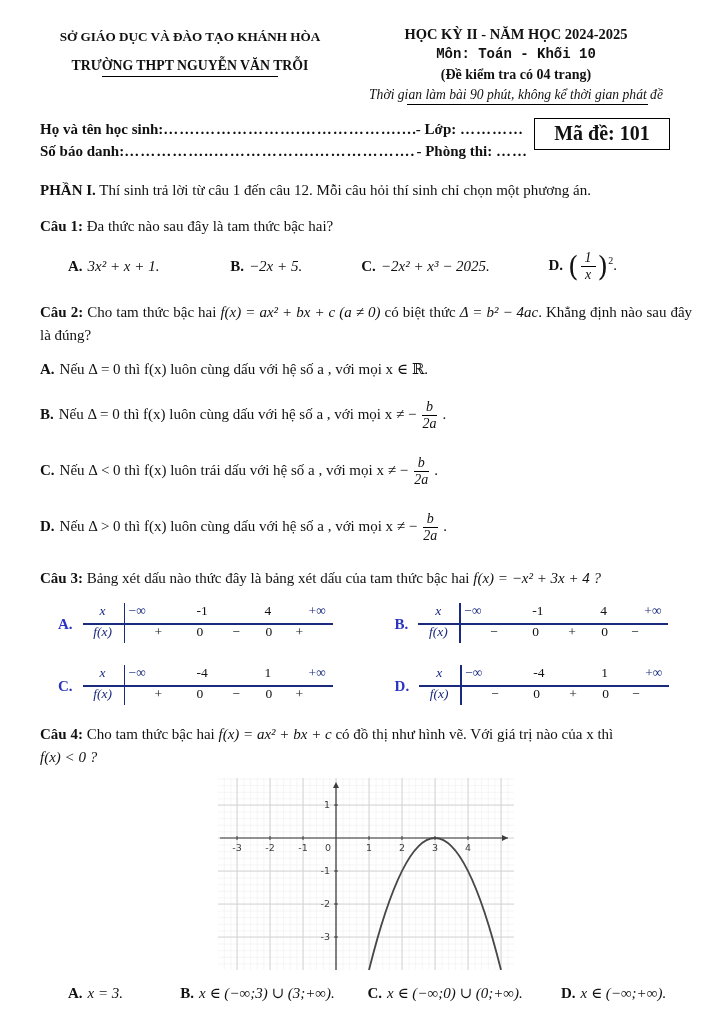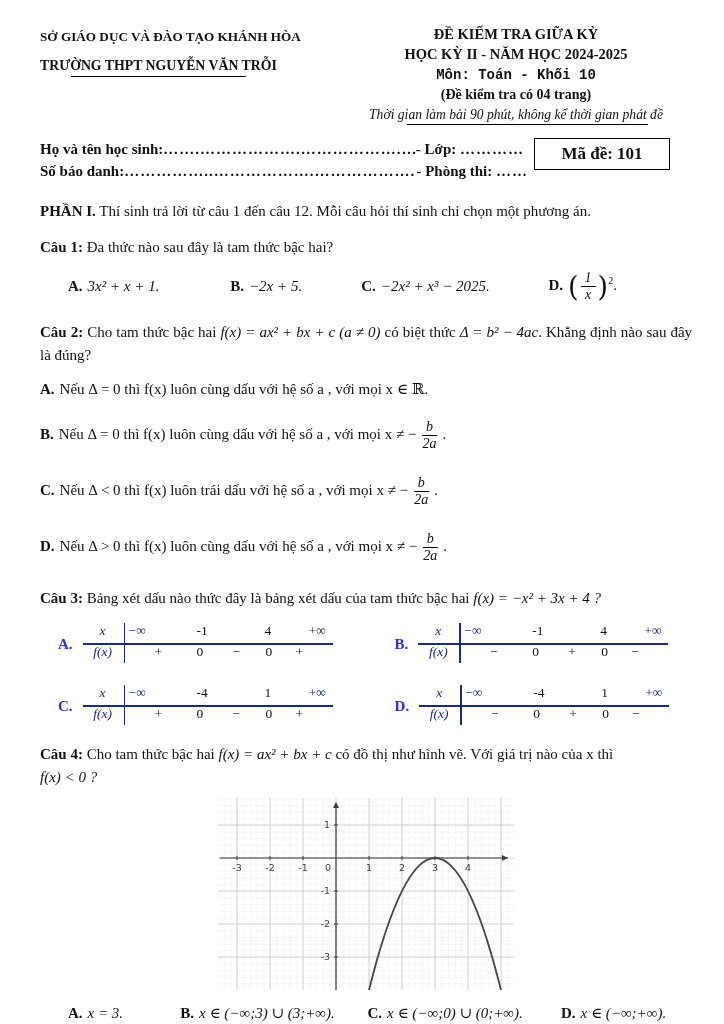--- a/index.html
+++ b/index.html
@@ -6,40 +6,40 @@
   body{
     width:724px;height:1024px;box-sizing:border-box;
     padding:24px 32px 0 40px;
     font-family:"Liberation Serif","DejaVu Serif",serif;
     font-size:15px;color:#111;overflow:hidden;
   }
   b{font-weight:bold}
   .math{font-style:italic}
   
   .hdr{display:flex;}
-  .hdr-left{width:300px;text-align:left;font-weight:bold;padding-top:4px;}
+  .hdr-left{width:300px;text-align:center;font-weight:bold;padding-top:4px;}
   .hdr-left .l1{font-size:13.2px;line-height:1.35;}
   .hdr-left .l2{font-size:13.8px;position:relative;display:inline-block;margin-top:12px;}
   .hdr-left .l2::after{content:"";position:absolute;left:13%;right:13%;bottom:-3px;border-bottom:1.4px solid #000;}
   .hdr-right{flex:1;text-align:center;font-weight:bold;}
   .hdr-right .l1{font-size:14.5px;line-height:1.4;}
   .hdr-right .l2{font-size:14.5px;line-height:1.4;}
   .hdr-right .l3{font-size:14px;line-height:1.45;font-family:Liberation Mono, monospace;}
   .hdr-right .l4{font-size:14px;line-height:1.45;}
   .hdr-right .l5{font-size:13.6px;font-weight:normal;font-style:italic;position:relative;display:inline-block;margin-top:2px;}
   .hdr-right .l5::after{content:"";position:absolute;left:13%;right:5%;bottom:-2px;border-bottom:1.2px solid #000;}
   
   .stu{position:relative;margin-top:16px;font-weight:bold;}
   .stu-line{display:flex;width:492px;line-height:1.45;white-space:nowrap;}
   .dots{flex:1;overflow:hidden;font-weight:bold;letter-spacing:1px;}
   .dots-fixed{display:inline-block;overflow:hidden;white-space:nowrap;vertical-align:bottom;letter-spacing:1px;}
   .code-box{
     position:absolute;top:-1px;right:22px;width:134px;height:30px;
     border:1.4px solid #000;display:flex;align-items:center;justify-content:center;
-    font-size:17px;font-weight:bold;background:#fff;
+    font-size:20px;font-weight:bold;background:#fff;
   }
   
   .part1{margin-top:18px;line-height:1.4;}
   
   .q{margin-top:14px;line-height:1.5;text-align:justify;}
   .qlabel{font-weight:bold;}
   .optrow{display:flex;margin-top:12px;padding-left:28px;align-items:center;}
   .olabel{font-weight:bold;margin-right:5px;}
   .blue{color:#2b35c0;}
   
@@ -79,21 +79,20 @@
 </style>
 </head>
 <body>
 
 <div class="hdr">
   <div class="hdr-left">
     <div class="l1">SỞ GIÁO DỤC VÀ ĐÀO TẠO KHÁNH HÒA</div>
     <span class="l2">TRƯỜNG THPT NGUYỄN VĂN TRỖI</span>
   </div>
   <div class="hdr-right">
-    <div class="l1">ĐỀ KIỂM TRA GIỮA KỲ</div>
     <div class="l2">HỌC KỲ II - NĂM HỌC 2024-2025</div>
     <div class="l3">Môn: Toán - Khối 10</div>
     <div class="l4">(Đề kiểm tra có 04 trang)</div>
     <span class="l5">Thời gian làm bài 90 phút, không kể thời gian phát đề</span>
   </div>
 </div>
 
 <div class="stu">
   <div class="stu-line">
     <span>Họ và tên học sinh:</span>

